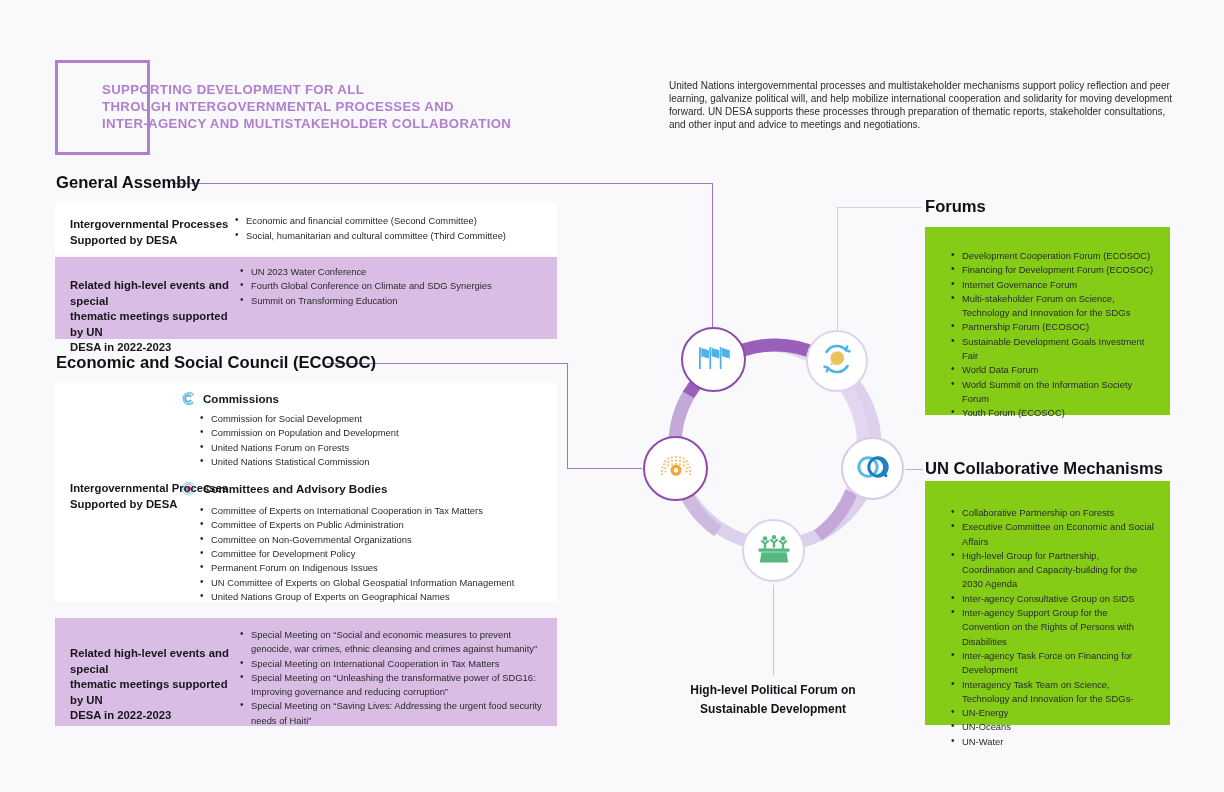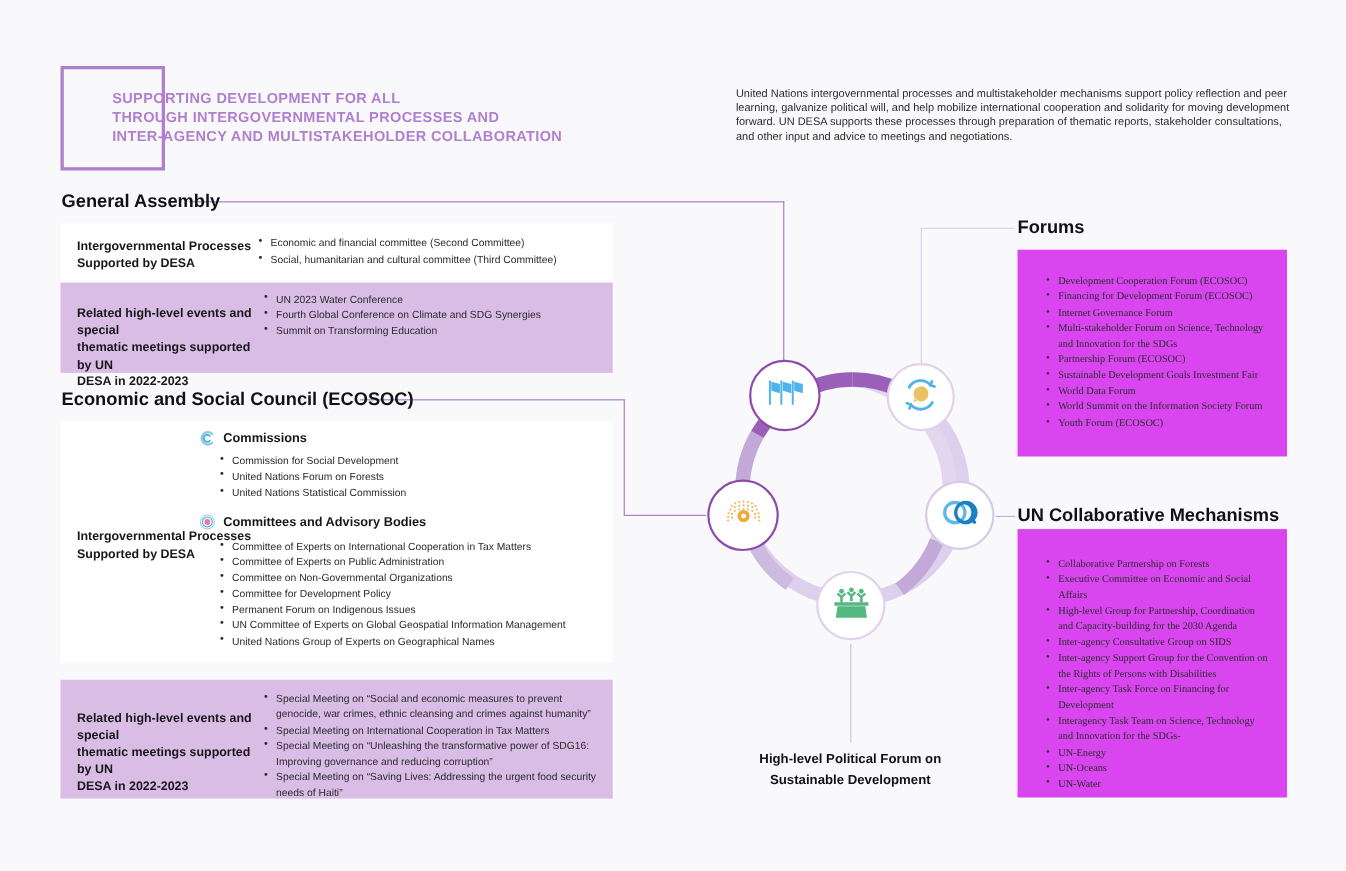--- a/index.html
+++ b/index.html
@@ -55,21 +55,21 @@
   }
   .card-list.tight li { margin-bottom: 0; }
 
   .subhead {
     display: flex; align-items: center; gap: 7px;
     font-size: 11.6px; font-weight: bold; color: #17161a;
   }
 
   
   .panel {
-    position: absolute; background: #d946ef; font-family: Liberation Serif, serif;
+    position: absolute; background: #84cc16;
   }
   .panel ul { list-style: none; }
   .panel ul li {
     position: relative; font-size: 9.4px; line-height: 14.3px;
     color: #2a2a2e; padding-left: 11px;
   }
   .panel ul li::before {
     content: "\2022"; position: absolute; left: 0; top: -1px;
     font-size: 10px; color: #2a2a2e;
   }
@@ -165,20 +165,21 @@
         <span style="display:inline-block;width:15px;height:15px;">
           <svg width="15" height="15" viewBox="0 0 24 24">
             <path d="M19 5.5A9 9 0 1 0 19 18.5" fill="none" stroke="#7fc9ea" stroke-width="3.2" stroke-linecap="round"></path>
             <path d="M15.5 8.5A5 5 0 1 0 15.5 15.5" fill="none" stroke="#4fa8d8" stroke-width="2.6" stroke-linecap="round"></path>
           </svg>
         </span>
         <span>Commissions</span>
       </div>
       <ul class="card-list tight" style="margin-top:6px; margin-left:-30px;">
         <li>Commission for Social Development</li>
+        <li>Commission on Population and Development</li>
         <li>United Nations Forum on Forests</li>
         <li>United Nations Statistical Commission</li>
       </ul>
 
       <div class="subhead" style="margin-top:12px; margin-left:-49px;">
         <span style="display:inline-block;width:15px;height:15px;">
           <svg width="15" height="15" viewBox="0 0 24 24">
             <circle cx="12" cy="12" r="10.2" fill="none" stroke="#8fd0ee" stroke-width="1.5"></circle>
             <circle cx="12" cy="12" r="7.2" fill="none" stroke="#4fa8d8" stroke-width="1.6"></circle>
             <circle cx="12" cy="12" r="4.3" fill="#e07ab0"></circle>

